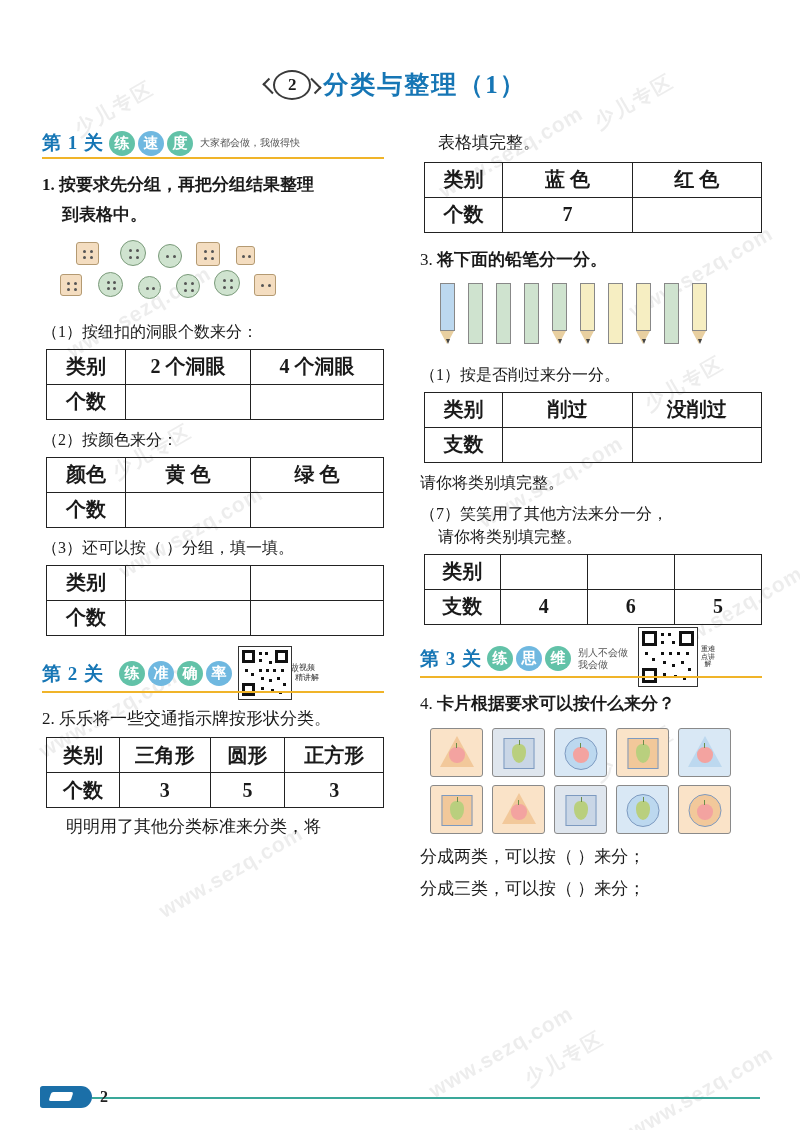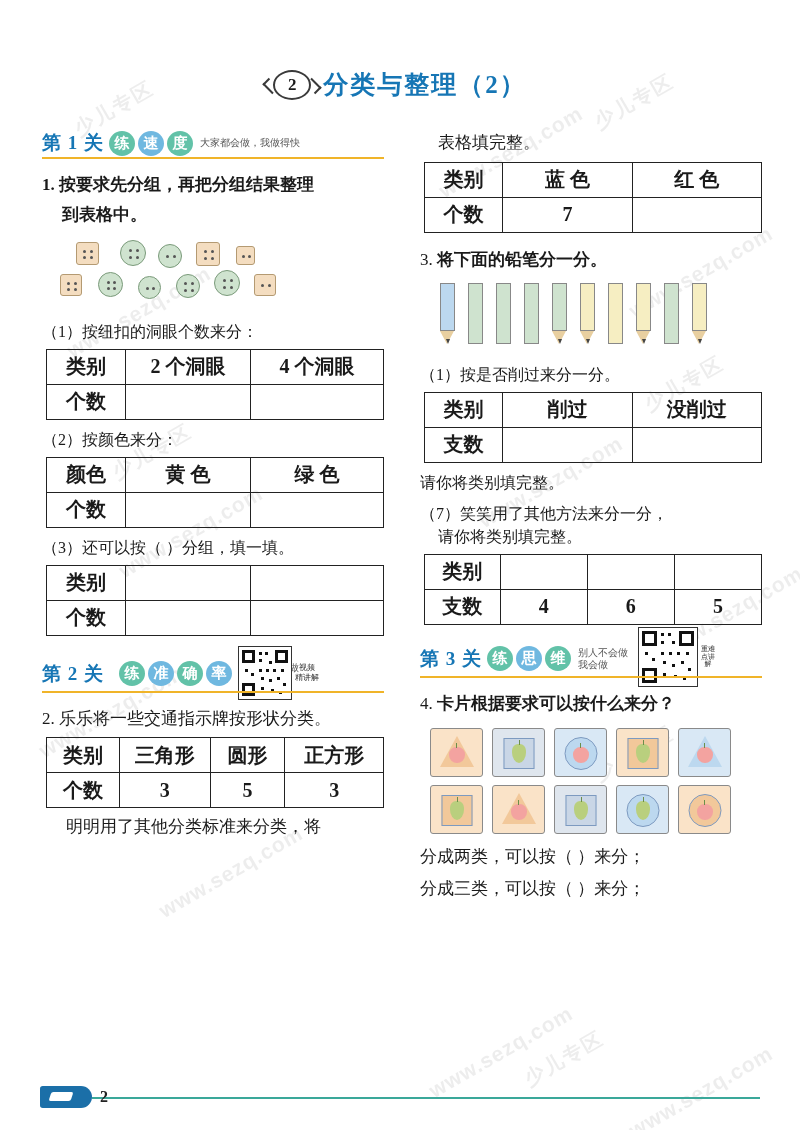--- a/index.html
+++ b/index.html
@@ -223,21 +223,21 @@
   <div class="wm cn" style="left:70px;top:95px;">少儿专区</div>
   <div class="wm cn" style="left:590px;top:88px;">少儿专区</div>
   <div class="wm cn" style="left:108px;top:438px;">少儿专区</div>
   <div class="wm cn" style="left:590px;top:740px;">少儿专区</div>
   <div class="wm cn" style="left:520px;top:1045px;">少儿专区</div>
   <div class="wm cn" style="left:640px;top:370px;">少儿专区</div>
 
 
   <div class="title-row">
     <div class="title-badge">2</div>
-    <div class="title-text">分类与整理（2）</div>
+    <div class="title-text">分类与整理（1）</div>
   </div>
 
   <div class="col col-left">
 
     <div class="level">
       <span class="level-label">第 1 关</span>
       <span class="bubbles">
         <span class="bub g">练</span>
         <span class="bub b">速</span>
         <span class="bub g">度</span>

